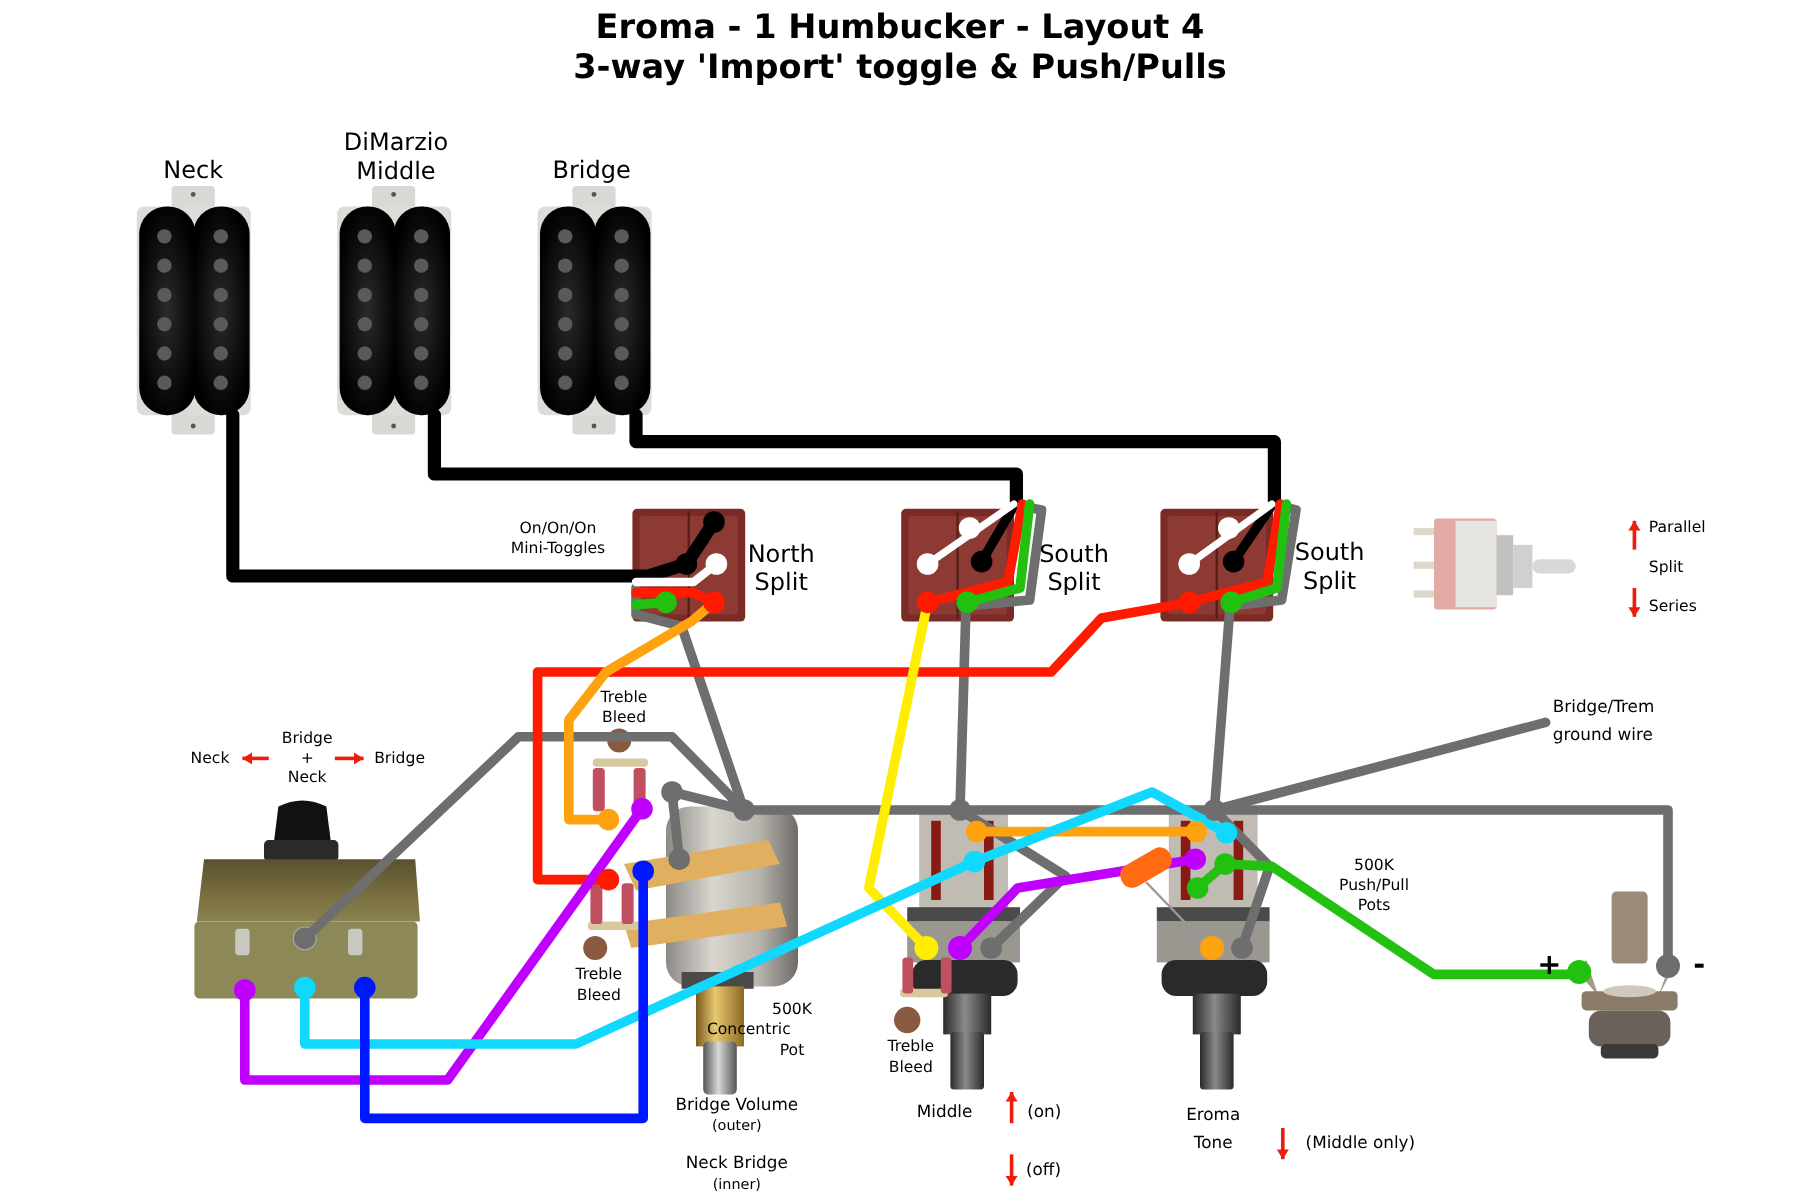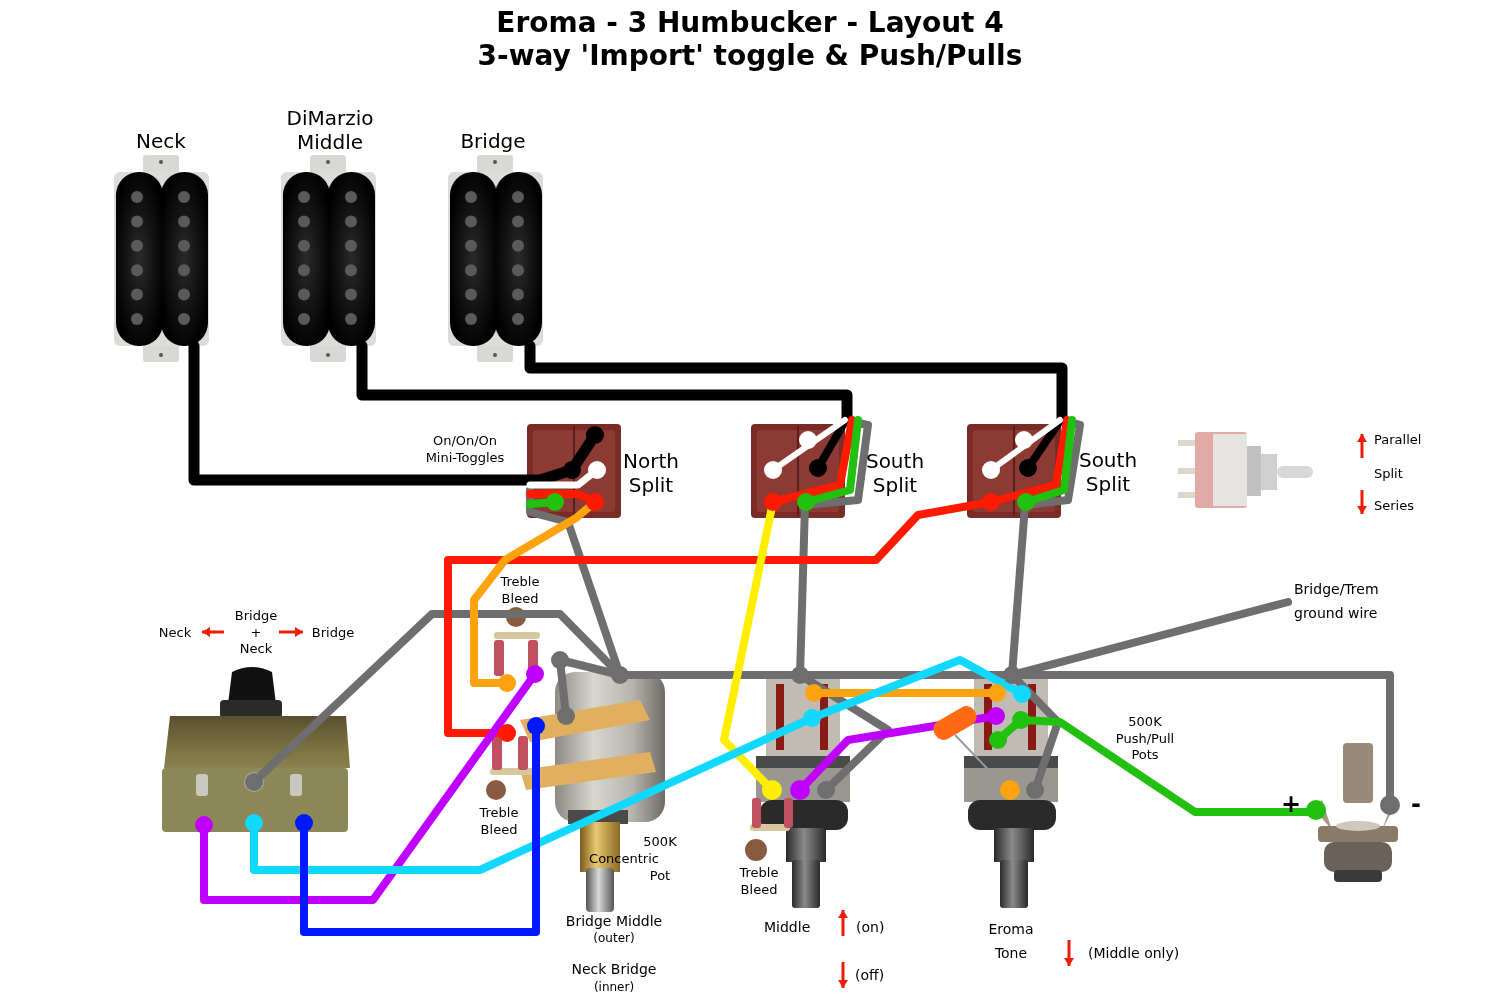--- a/index.html
+++ b/index.html
@@ -8,21 +8,21 @@
   #stage { position: absolute; left: 0; top: 0; width: 1500px; height: 1000px; }
   .lbl { position: absolute; text-align: center; white-space: nowrap; font-family: "DejaVu Sans", sans-serif; }
   .l20 { font-size: 20px; line-height: 24px; }
   .l13 { font-size: 13px; line-height: 16px; }
   .l18 { font-size: 14px; line-height: 23px; }
   .l12 { font-size: 12px; line-height: 15px; text-align: center; }
 </style>
 </head>
 <body>
 
-<div class="title" style="top:6px">Eroma - 3 Humbucker - Layout 4</div>
+<div class="title" style="top:6px">Eroma - 1 Humbucker - Layout 4</div>
 <div class="title" style="top:39px">3-way 'Import' toggle &amp; Push/Pulls</div>
 
 <svg id="stage" viewBox="0 0 1500 1000" xmlns="http://www.w3.org/2000/svg">
   <defs>
     <radialGradient id="bobGlow" cx="50%" cy="50%" r="55%">
       <stop offset="0%" stop-color="#2a2a2a"></stop>
       <stop offset="100%" stop-color="#000"></stop>
     </radialGradient>
     <linearGradient id="potMetal" x1="0" x2="1" y1="0" y2="0">
       <stop offset="0%" stop-color="#8d8a86"></stop>
@@ -365,21 +365,21 @@
 <div class="lbl l13" style="left:490px;top:591px;width:60px">Bleed</div>
 <div class="lbl l13" style="left:469px;top:805px;width:60px">Treble</div>
 <div class="lbl l13" style="left:469px;top:822px;width:60px">Bleed</div>
 <div class="lbl l13" style="left:729px;top:865px;width:60px">Treble</div>
 <div class="lbl l13" style="left:729px;top:882px;width:60px">Bleed</div>
 
 <div class="lbl l13" style="left:620px;top:834px;width:80px">500K</div>
 <div class="lbl l13" style="left:584px;top:851px;width:80px">Concentric</div>
 <div class="lbl l13" style="left:620px;top:868px;width:80px">Pot</div>
 
-<div class="lbl l18" style="left:534px;top:910px;width:160px">Bridge Middle</div>
+<div class="lbl l18" style="left:534px;top:910px;width:160px">Bridge Volume</div>
 <div class="lbl l12" style="left:574px;top:931px;width:80px">(outer)</div>
 <div class="lbl l18" style="left:534px;top:958px;width:160px">Neck Bridge</div>
 <div class="lbl l12" style="left:574px;top:980px;width:80px">(inner)</div>
 
 <div class="lbl l13" style="left:1105px;top:714px;width:80px">500K</div>
 <div class="lbl l13" style="left:1105px;top:731px;width:80px">Push/Pull</div>
 <div class="lbl l13" style="left:1105px;top:747px;width:80px">Pots</div>
 
 <div class="lbl l18" style="left:764px;top:916px;text-align:left">Middle</div>
 <div class="lbl l18" style="left:856px;top:916px;text-align:center">(on)</div>

